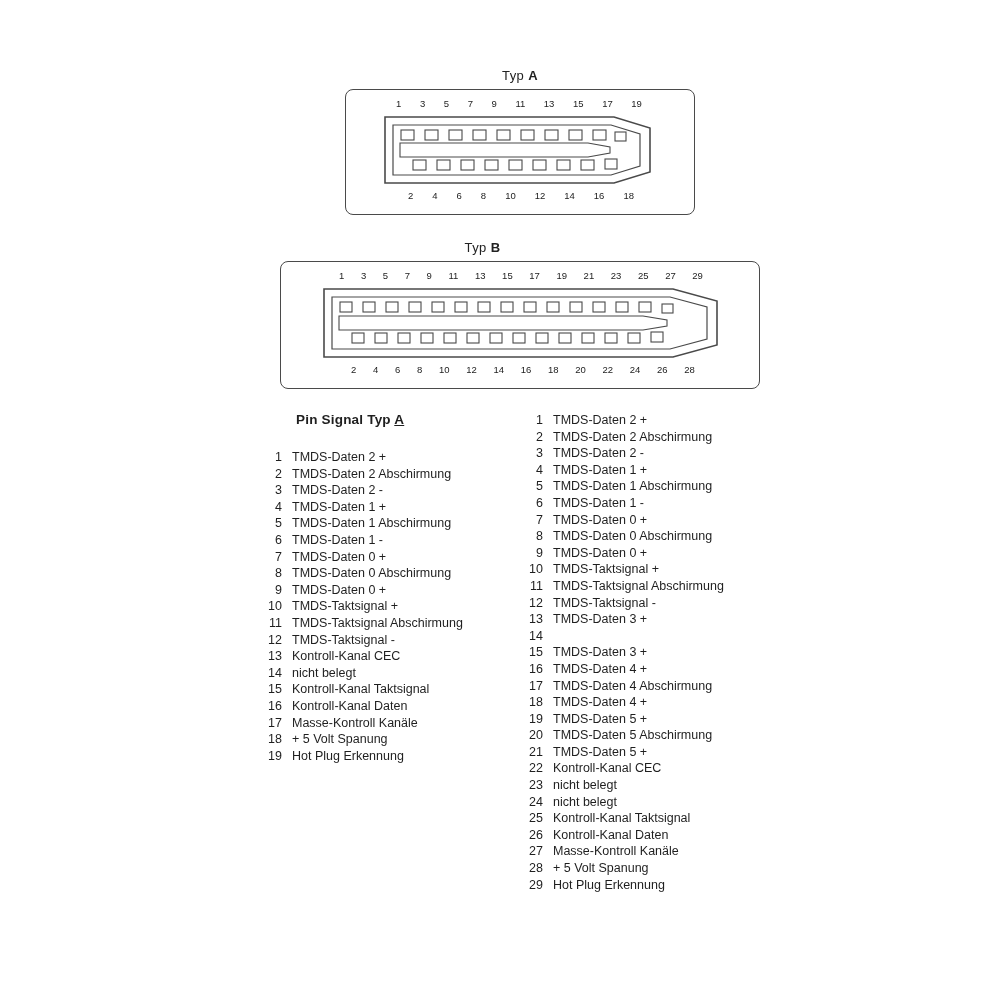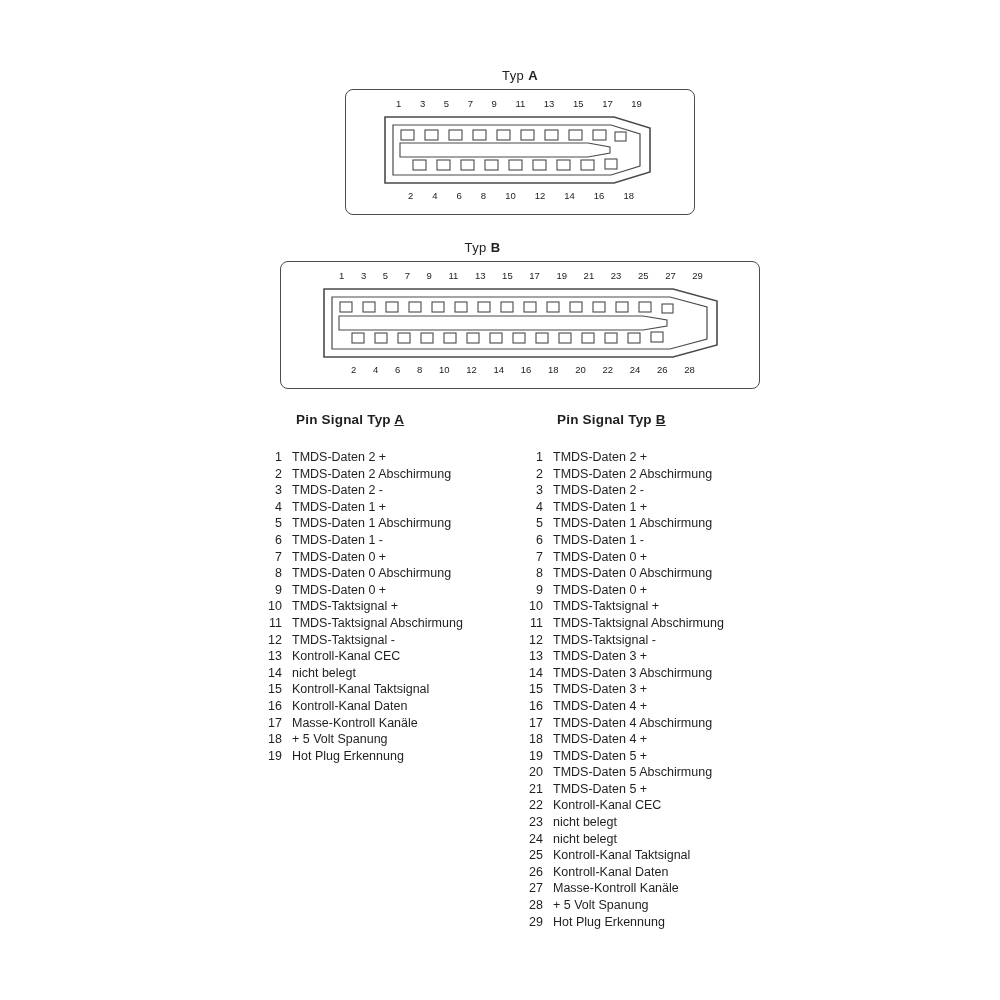--- a/index.html
+++ b/index.html
@@ -324,23 +324,20 @@
           <span class="pin-label">+ 5 Volt Spanung</span>
         </li>
         <li class="pin-row">
           <span class="pin-num">19</span>
           <span class="pin-label">Hot Plug Erkennung</span>
         </li>
       </ul>
   </div>
 
   <div class="table-block" style="left:517px; top:412px; width:280px;">
-    <div class="table-heading">
-      <span>Pin Signal Typ </span><span class="u">B</span>
-    </div>
     <ul class="pin-list">
         <li class="pin-row">
           <span class="pin-num">1</span>
           <span class="pin-label">TMDS-Daten 2 +</span>
         </li>
         <li class="pin-row">
           <span class="pin-num">2</span>
           <span class="pin-label">TMDS-Daten 2 Abschirmung</span>
         </li>
         <li class="pin-row">
@@ -382,21 +379,20 @@
         <li class="pin-row">
           <span class="pin-num">12</span>
           <span class="pin-label">TMDS-Taktsignal -</span>
         </li>
         <li class="pin-row">
           <span class="pin-num">13</span>
           <span class="pin-label">TMDS-Daten 3 +</span>
         </li>
         <li class="pin-row">
           <span class="pin-num">14</span>
-          <span class="pin-label">TMDS-Daten 3 Abschirmung</span>
         </li>
         <li class="pin-row">
           <span class="pin-num">15</span>
           <span class="pin-label">TMDS-Daten 3 +</span>
         </li>
         <li class="pin-row">
           <span class="pin-num">16</span>
           <span class="pin-label">TMDS-Daten 4 +</span>
         </li>
         <li class="pin-row">

